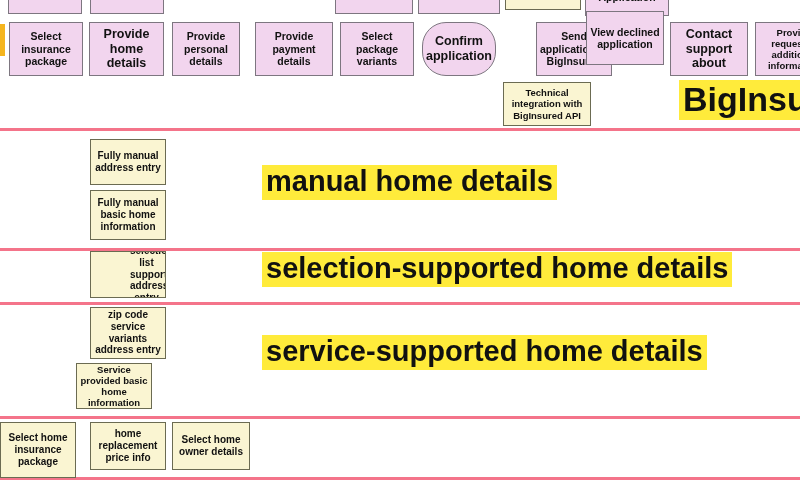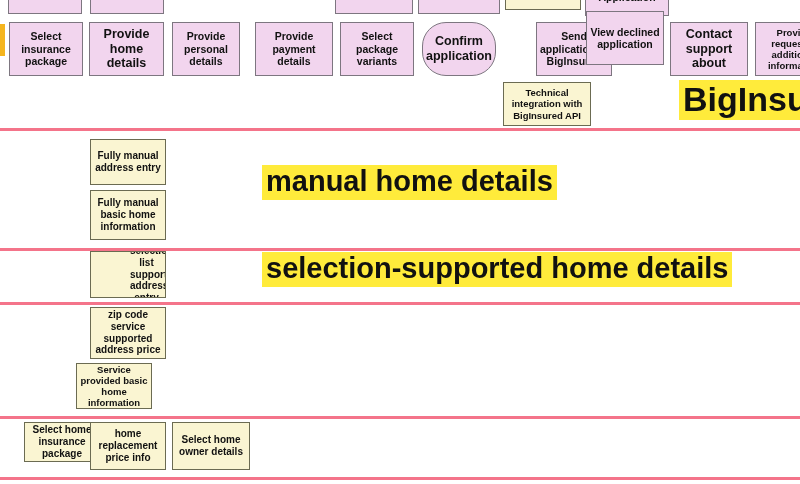--- a/index.html
+++ b/index.html
@@ -151,27 +151,30 @@
   </div>
 
   <div class="card cream" style="left:90px; top:251px; width:76px; height:47px; font-size:10px;padding-left:39px;">
     <span>selection list supported address entry</span>
   </div>
   <div class="hl" style="left:262px; top:252px; font-size:29px;">
     <span>selection-supported home details</span>
   </div>
 
   <div class="card cream" style="left:90px; top:307px; width:76px; height:52px; font-size:10px; align-items:flex-start;">
-    <span>zip code service supported address price</span>
+    <span>zip code service variants address entry</span>
   </div>
   <div class="card cream" style="left:76px; top:363px; width:76px; height:46px; font-size:9.5px;">
     <span>Service provided basic home information</span>
   </div>
+  <div class="hl" style="left:262px; top:335px; font-size:29px;">
+    <span>service-supported home details</span>
+  </div>
 
-  <div class="card cream" style="left:0; top:422px; width:76px; height:40px; font-size:10px;margin-left:24px;">
+  <div class="card cream" style="left:0; top:422px; width:76px; height:56px; font-size:10px;">
     <span>Select home insurance package</span>
   </div>
   <div class="card cream" style="left:90px; top:422px; width:76px; height:48px; font-size:10px;">
     <span>home replacement price info</span>
   </div>
   <div class="card cream" style="left:172px; top:422px; width:78px; height:48px; font-size:10px;">
     <span>Select home owner details</span>
   </div>
 
 </div>

